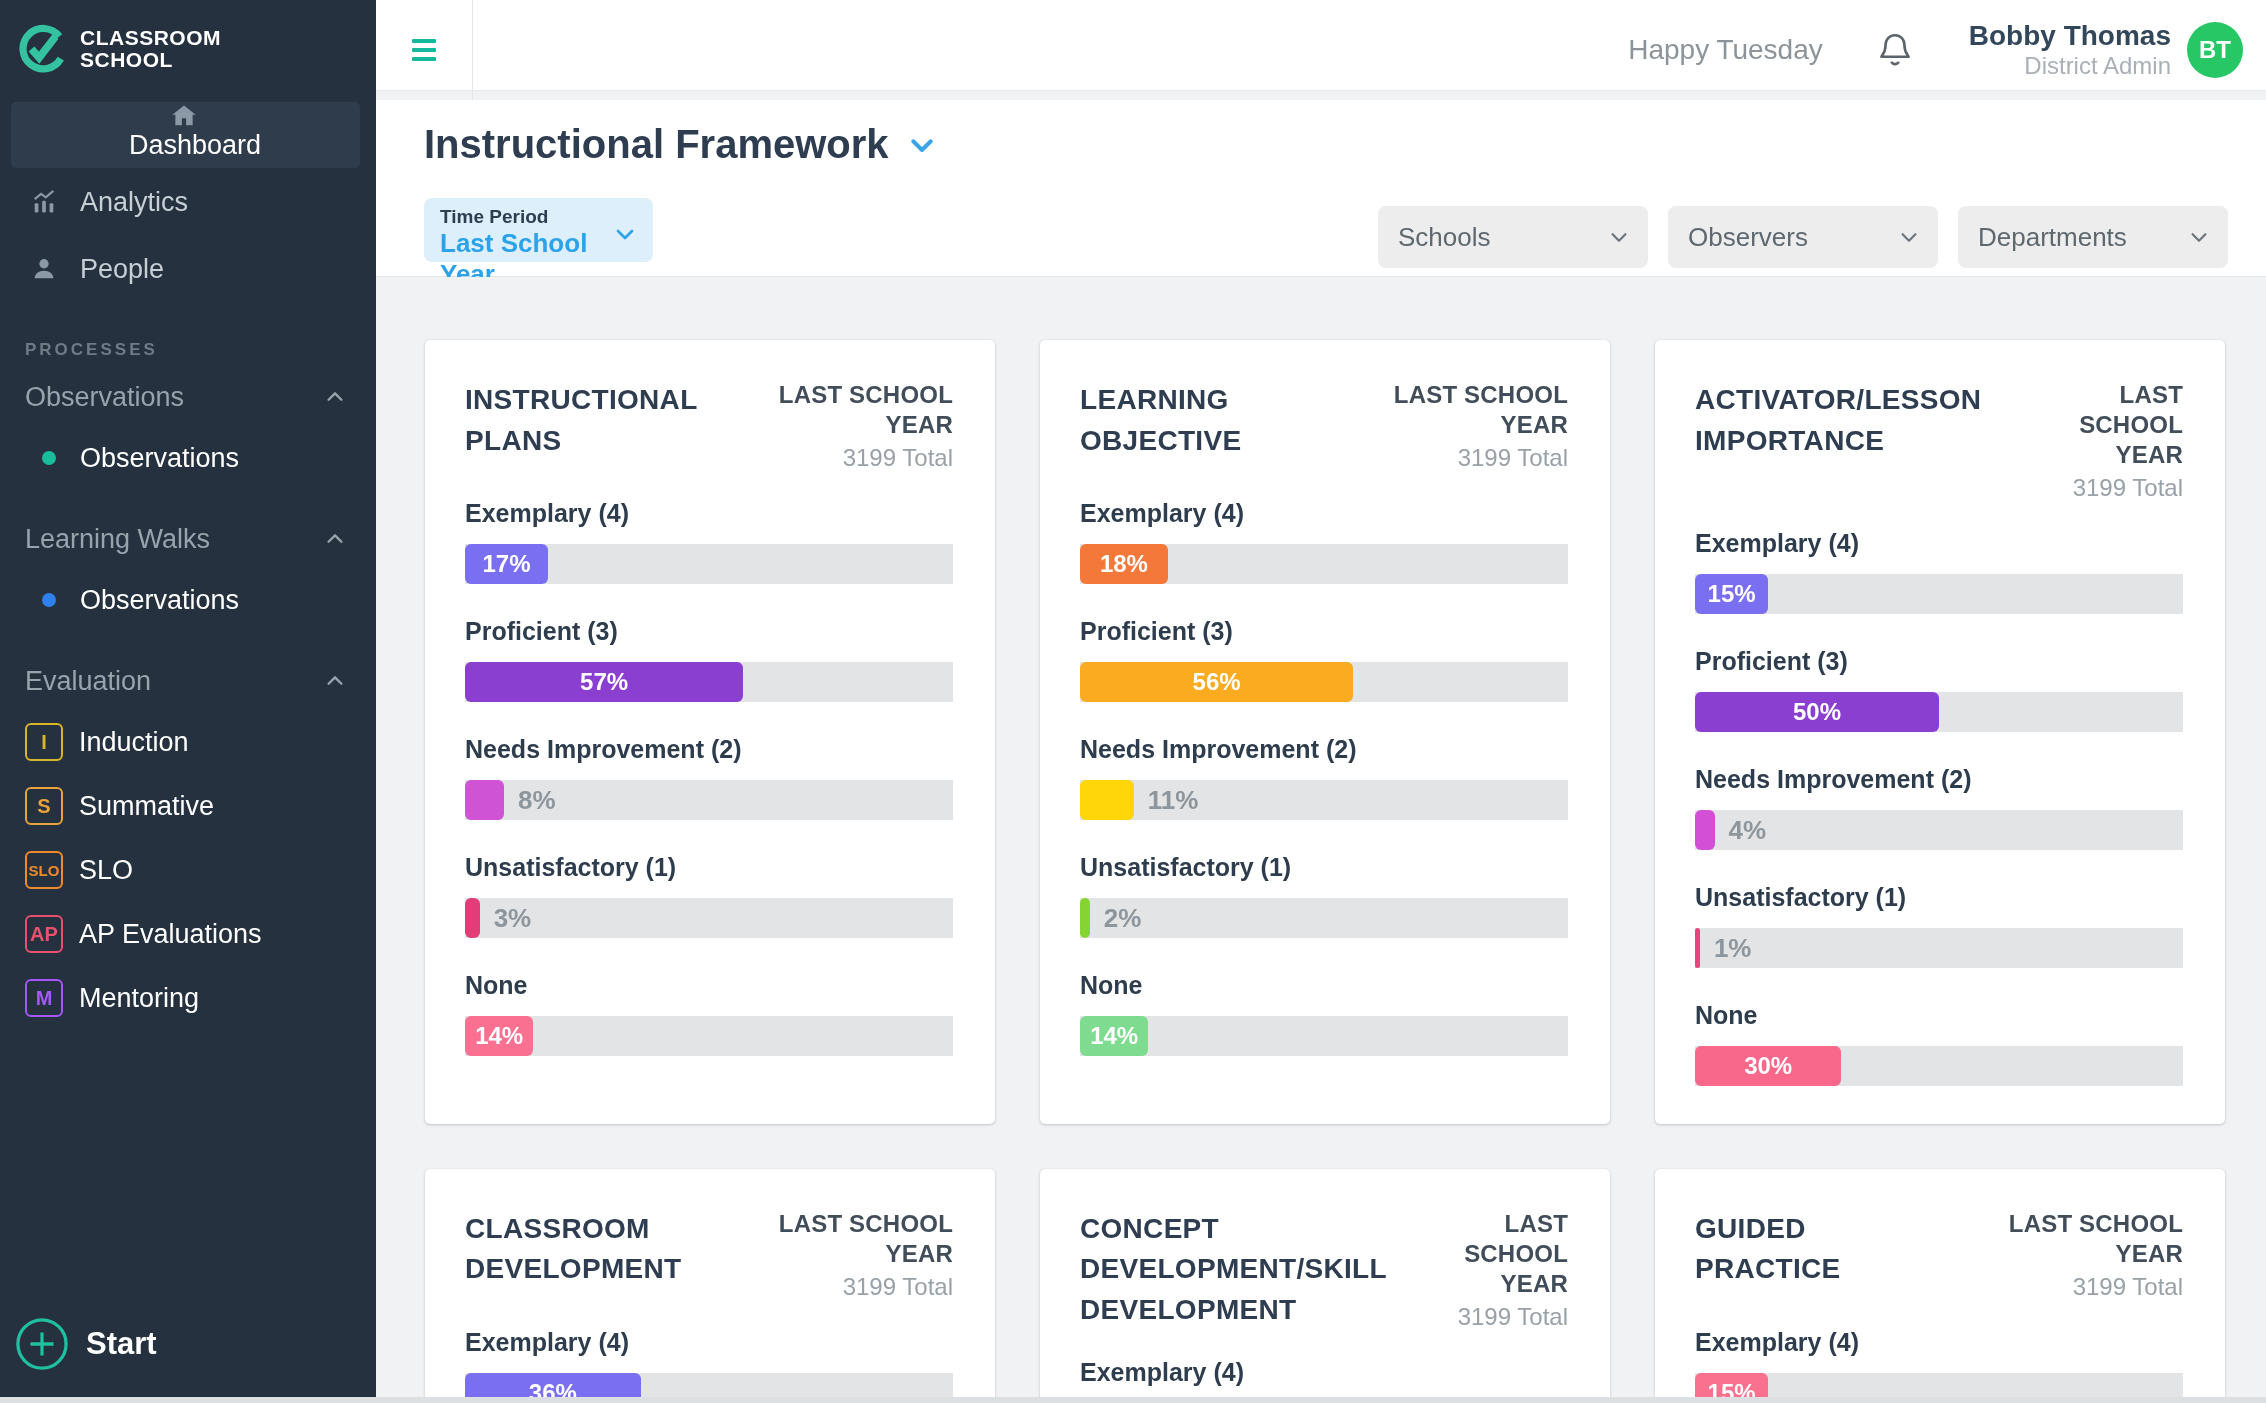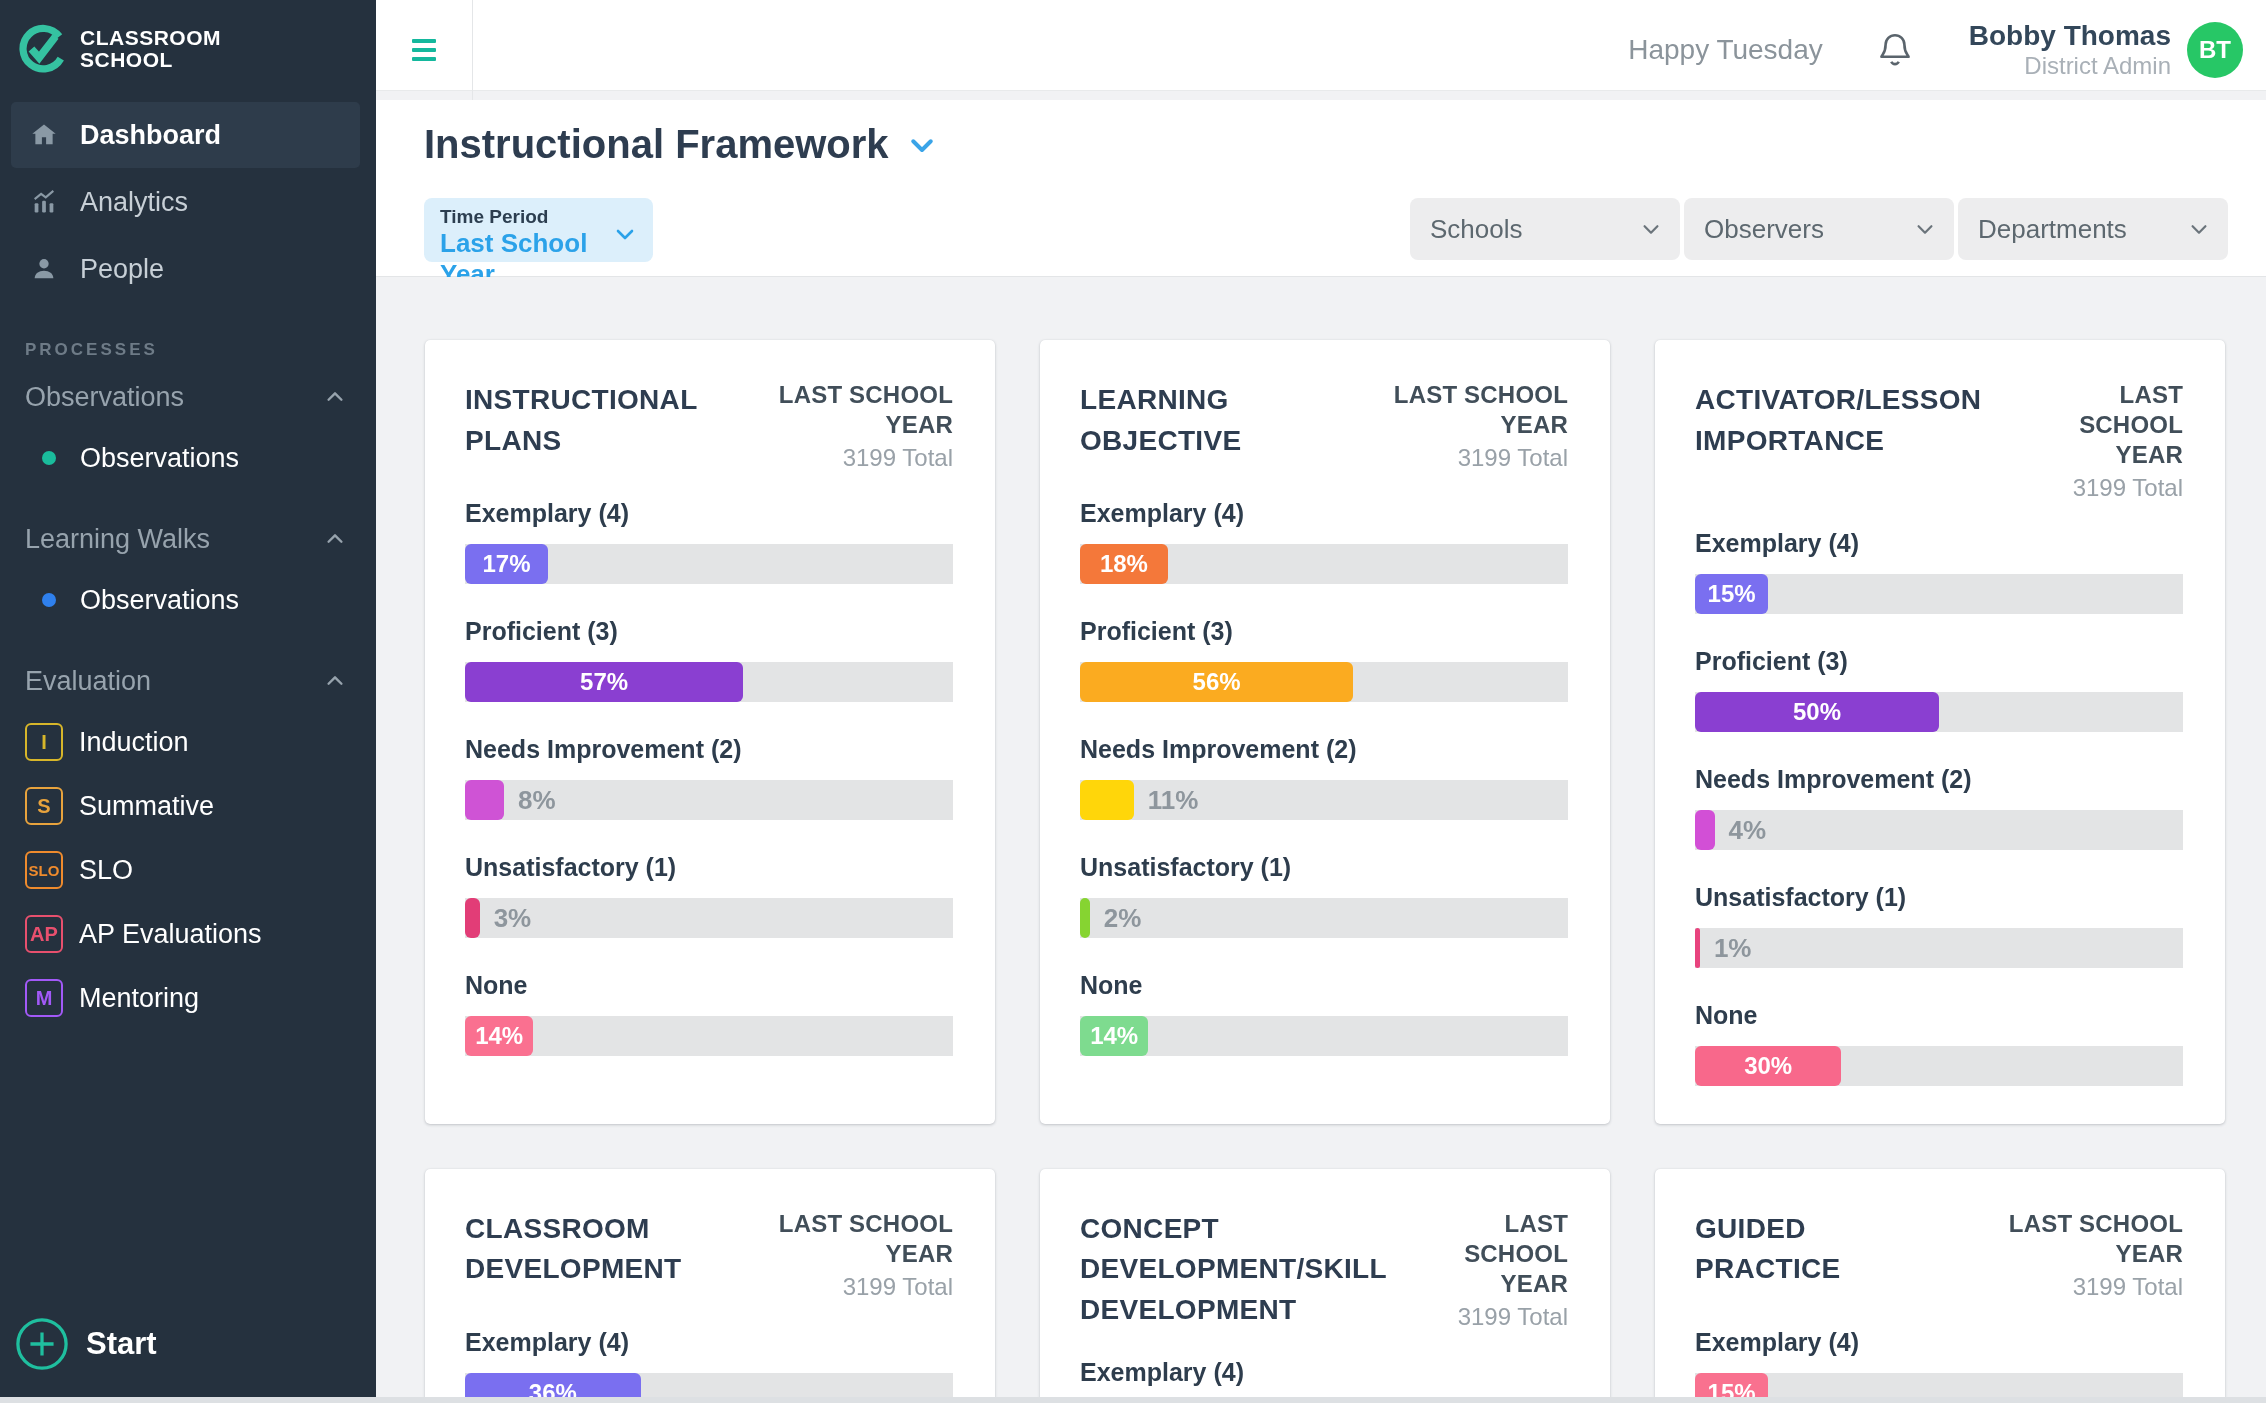--- a/index.html
+++ b/index.html
@@ -7,21 +7,21 @@
   .app { position:relative; width:2266px; height:1403px; background:#f1f2f4; overflow:hidden; }
 
   
   .sidebar { position:absolute; left:0; top:0; width:376px; height:1397px; background:#25313e; z-index:3; }
   .brand { display:flex; align-items:center; gap:12px; padding:24px 0 0 18px; cursor:pointer; }
   .brand-text { color:#fff; font-size:21px; font-weight:bold; line-height:1.05; letter-spacing:.5px; }
   .brand-text span { display:block; }
   #nav-main { margin-top:28px; }
   .nav-item { display:flex; align-items:center; height:66px; margin:0 16px 1px 11px; padding-left:19px;
               border-radius:5px; color:#c7cfd6; font-size:27px; cursor:pointer; }
-  .nav-item.active { background:#2e3c4b; color:#ffffff; font-weight:bold; }
+  .nav-item.active { background:#2e3c4b; color:#ffffff; font-weight:normal;flex-direction:column; }
   .nav-icon { width:28px; height:28px; margin-right:22px; color:#8a99a5; flex:0 0 auto; }
   .section-label { margin:38px 0 8px 25px; font-size:17px; font-weight:bold; letter-spacing:3px; color:#6e7b87; }
   .group-head { display:flex; align-items:center; height:58px; padding:0 30px 0 25px;
                 color:#97a3ad; font-size:27px; cursor:pointer; }
   .group-head .chev { margin-left:auto; }
   .sub-item { display:flex; align-items:center; height:64px; cursor:pointer; color:#fff; font-size:27px; }
   .sub-item .dot { width:14px; height:14px; border-radius:50%; margin:0 24px 0 42px; flex:0 0 auto; }
   .sub-item .badge { width:38px; height:38px; border-radius:6px; border:2px solid; margin:0 16px 0 25px;
                      display:flex; align-items:center; justify-content:center; font-weight:bold; flex:0 0 auto; }
   .group-block { margin-bottom:20px; }
@@ -44,21 +44,21 @@
 
   
   .title-band { position:absolute; left:376px; top:100px; right:0; height:177px; background:#fff; border-bottom:1px solid #e3e5e7; }
   .page-title { position:absolute; left:48px; top:22px; display:flex; align-items:center; gap:18px;
                 font-size:40px; font-weight:bold; color:#2e3d50; cursor:pointer; }
   .time-chip { position:absolute; left:48px; top:98px; width:229px; height:64px; background:#dceffb;
                border-radius:8px; padding:8px 16px; cursor:pointer; }
   .time-chip .tp-label { font-size:19px; font-weight:bold; color:#2c3e50; }
   .time-chip .tp-value { font-size:26px; font-weight:bold; color:#2ba2e9; }
   .time-chip .chev { position:absolute; right:16px; top:24px; }
-  #filters { position:absolute; top:98px; right:38px; display:flex; gap:4px; }
+  #filters { position:absolute; top:106px; right:38px; display:flex; gap:20px; }
   .filter { width:270px; height:62px; background:#ededee; border-radius:8px; display:flex; align-items:center;
             padding:0 18px 0 20px; font-size:26px; color:#5d686f; cursor:pointer; }
   .filter .chev { margin-left:auto; display:flex; }
 
   
   .content { position:absolute; left:376px; top:277px; right:0; bottom:0; background:#f1f2f4; }
   #cards { position:absolute; left:49px; top:63px; display:grid; grid-template-columns:repeat(3,570px); gap:45px; }
   .card { background:#fff; border-radius:5px; padding:40px 42px 38px 40px;
           box-shadow:0 1px 3px rgba(33,43,54,.22), 0 0 1px rgba(33,43,54,.12); }
   .card-head { display:flex; margin-bottom:26px; }

